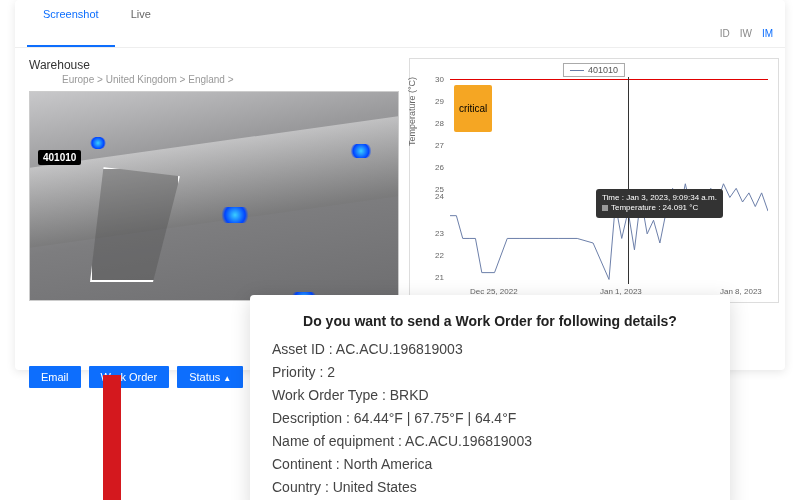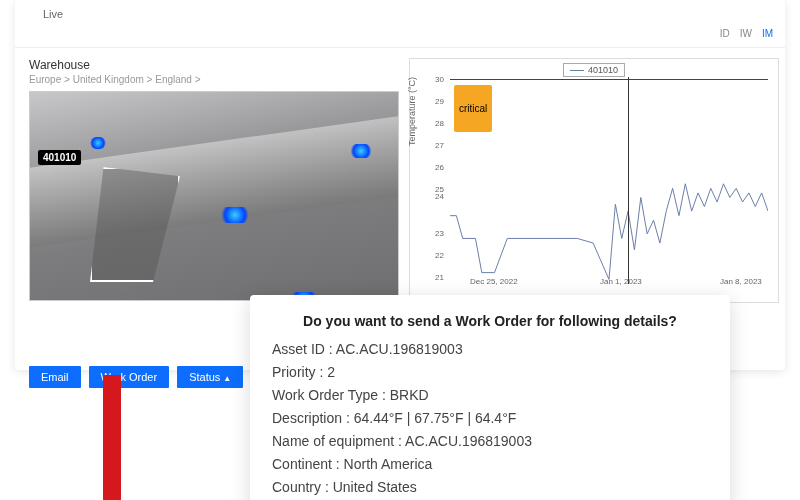--- a/index.html
+++ b/index.html
@@ -7,57 +7,58 @@
 .panel { position: absolute; left: 15px; top: 0; width: 770px; height: 370px; background: #fff; border-radius: 4px; box-shadow: 0 2px 10px rgba(0,0,0,0.1); }
 .tabs { display: flex; border-bottom: 1px solid #eee; padding: 0 12px; }
 .tab { padding: 8px 16px; font-size: 11px; color: #666; cursor: pointer; border-bottom: 2px solid transparent; }
 .tab.active { color: #0d6efd; border-bottom-color: #0d6efd; }
 .tab-right { margin-left: auto; display: flex; gap: 10px; padding: 8px 0; margin-top: 20px; }
 .tab-right span { font-size: 10px; color: #888; }
 .tab-right .active { color: #0d6efd; }
 .content { display: flex; padding: 10px 14px; gap: 10px; }
 .left { flex: 0 0 370px; }
 .title { font-size: 12px; color: #333; margin-bottom: 2px; }
-.breadcrumb { font-size: 10px; color: #999; margin-bottom: 6px; }
+.breadcrumb { font-size: 10px; color: #999; margin-bottom: 6px; margin-left: 33px; }
 .thermal { position: relative; width: 370px; height: 210px; background: linear-gradient(170deg, #c8c8ca 0%, #9a9a9c 30%, #7d7d7f 60%, #6e6e70 100%); border: 1px solid #ccc; overflow: hidden; }
 .thermal::before { content: ""; position: absolute; left: 0; right: 0; top: 50px; height: 80px; background: linear-gradient(180deg, rgba(255,255,255,0.4), rgba(120,120,120,0.6)); transform: skewY(-8deg); }
 .thermal .badge { position: absolute; left: 8px; top: 58px; background: #000; color: #fff; font-size: 10px; font-weight: bold; padding: 2px 5px; border-radius: 2px; }
 .thermal .poly { position: absolute; left: 60px; top: 75px; width: 90px; height: 115px; border: 2px solid #fff; background: rgba(80,80,80,0.4); clip-path: polygon(15% 0%, 100% 8%, 70% 100%, 0% 100%); }
 .hot { position: absolute; border-radius: 6px; background: radial-gradient(circle, #3acfff 0%, #0044ff 60%, transparent 80%); }
 .hot.a { left: 60px; top: 45px; width: 16px; height: 12px; }
 .hot.b { left: 190px; top: 115px; width: 30px; height: 16px; }
 .hot.c { left: 320px; top: 52px; width: 22px; height: 14px; }
 .hot.d { left: 260px; top: 200px; width: 28px; height: 14px; }
 .actions { margin-top: 65px; display: flex; gap: 8px; }
 .btn { background: #0d6efd; color: #fff; border: none; padding: 5px 12px; font-size: 11px; border-radius: 1px; cursor: pointer; font-weight: 500; }
 .btn .caret { font-size: 8px; margin-left: 3px; }
 .right { flex: 1; }
 .chart-wrap { width: 370px; height: 245px; border: 1px solid #ddd; position: relative; background: #fff; }
 .legend { position: absolute; top: 4px; left: 50%; transform: translateX(-50%); font-size: 9px; color: #555; border: 1px solid #aaa; padding: 1px 6px; }
 .legend::before { content: ""; display: inline-block; width: 14px; height: 1px; background: #6a7da8; vertical-align: middle; margin-right: 4px; }
 .ylabel { position: absolute; left: 2px; top: 50%; transform: rotate(-90deg) translateX(40px); transform-origin: left; font-size: 9px; color: #666; }
 .ytick { position: absolute; left: 25px; font-size: 8px; color: #666; }
-.xtick { position: absolute; bottom: 16px; font-size: 8px; color: #666; }
+.xtick { position: absolute; bottom: 6px; font-size: 8px; color: #666; }
 .redline { position: absolute; left: 40px; right: 10px; height: 1px; background: #e10000; }
 .crit-badge { position: absolute; left: 44px; background: #f5a623; color: #000; font-size: 10px; padding: 18px 5px; border-radius: 2px; }
 .vline { position: absolute; bottom: 18px; width: 1px; background: #333; }
 .tooltip { position: absolute; background: #333; color: #fff; font-size: 8px; padding: 4px 6px; border-radius: 3px; line-height: 1.3; }
 .tooltip .sq { display: inline-block; width: 6px; height: 6px; background: #999; margin-right: 3px; vertical-align: middle; }
 .chart-area { position: absolute; left: 40px; right: 10px; top: 20px; bottom: 18px; }
 .chart-area svg { width: 100%; height: 100%; }
 .modal { position: absolute; left: 250px; top: 295px; width: 480px; background: #fff; box-shadow: 0 4px 20px rgba(0,0,0,0.15); border-radius: 4px; padding: 18px 22px 10px; }
 .modal h3 { font-size: 14px; font-weight: 600; text-align: center; margin-bottom: 12px; color: #222; }
 .modal p { font-size: 14px; color: #444; margin-bottom: 7px; }
 .red-bar { position: absolute; left: 103px; top: 375px; width: 18px; height: 125px; background: #d4181e; }
 </style>
 </head>
 <body>
 
 <div class="panel">
   <div class="tabs">
+    <div class="tab active">Screenshot</div>
     <div class="tab">Live</div>
     <div class="tab-right">
       <span>ID</span>
       <span>IW</span>
       <span class="active">IM</span>
     </div>
   </div>
   <div class="content">
     <div class="left">
       <div class="title">Warehouse</div>
@@ -83,20 +84,24 @@
         <div class="legend">401010</div>
         <div class="ylabel">Temperature (°C)</div>
         <div class="redline" style="top:20px"></div>
         <div class="crit-badge" style="top:26px">critical</div>
         <div class="chart-area">
           <svg viewBox="0 0 320 207" preserveAspectRatio="none">
             <polyline id="series-line" fill="none" stroke="#6a7da8" stroke-width="1" points="0.0,138.0 6.4,138.0 12.8,161.0 19.2,161.0 25.6,161.0 32.0,195.5 44.8,195.5 57.6,161.0 70.4,161.0 89.6,161.0 108.8,161.0 128.0,161.0 144.0,165.6 160.0,202.4 166.4,126.5 172.8,161.0 179.2,133.4 185.6,172.5 192.0,119.6 198.4,156.4 204.8,142.6 211.2,165.6 217.6,133.4 224.0,110.4 230.4,138.0 236.8,105.8 243.2,133.4 249.6,115.0 256.0,128.8 262.4,110.4 268.8,124.2 275.2,105.8 281.6,119.6 288.0,110.4 294.4,124.2 300.8,115.0 307.2,128.8 313.6,115.0 320.0,133.4"></polyline>
           </svg>
         </div>
         <div class="vline" style="left:218px; height:207px"></div>
+        <div class="tooltip" style="left:186px; top:130px">
+          <div>Time : Jan 3, 2023, 9:09:34 a.m.</div>
+          <div><span class="sq"></span><span>Temperature : 24.091 °C</span></div>
+        </div>
         <span class="ytick" style="top:16px">30</span>
         <span class="ytick" style="top:38px">29</span>
         <span class="ytick" style="top:60px">28</span>
         <span class="ytick" style="top:82px">27</span>
         <span class="ytick" style="top:104px">26</span>
         <span class="ytick" style="top:126px">25</span>
         <span class="ytick" style="top:133px">24</span>
         <span class="ytick" style="top:170px">23</span>
         <span class="ytick" style="top:192px">22</span>
         <span class="ytick" style="top:214px">21</span>

